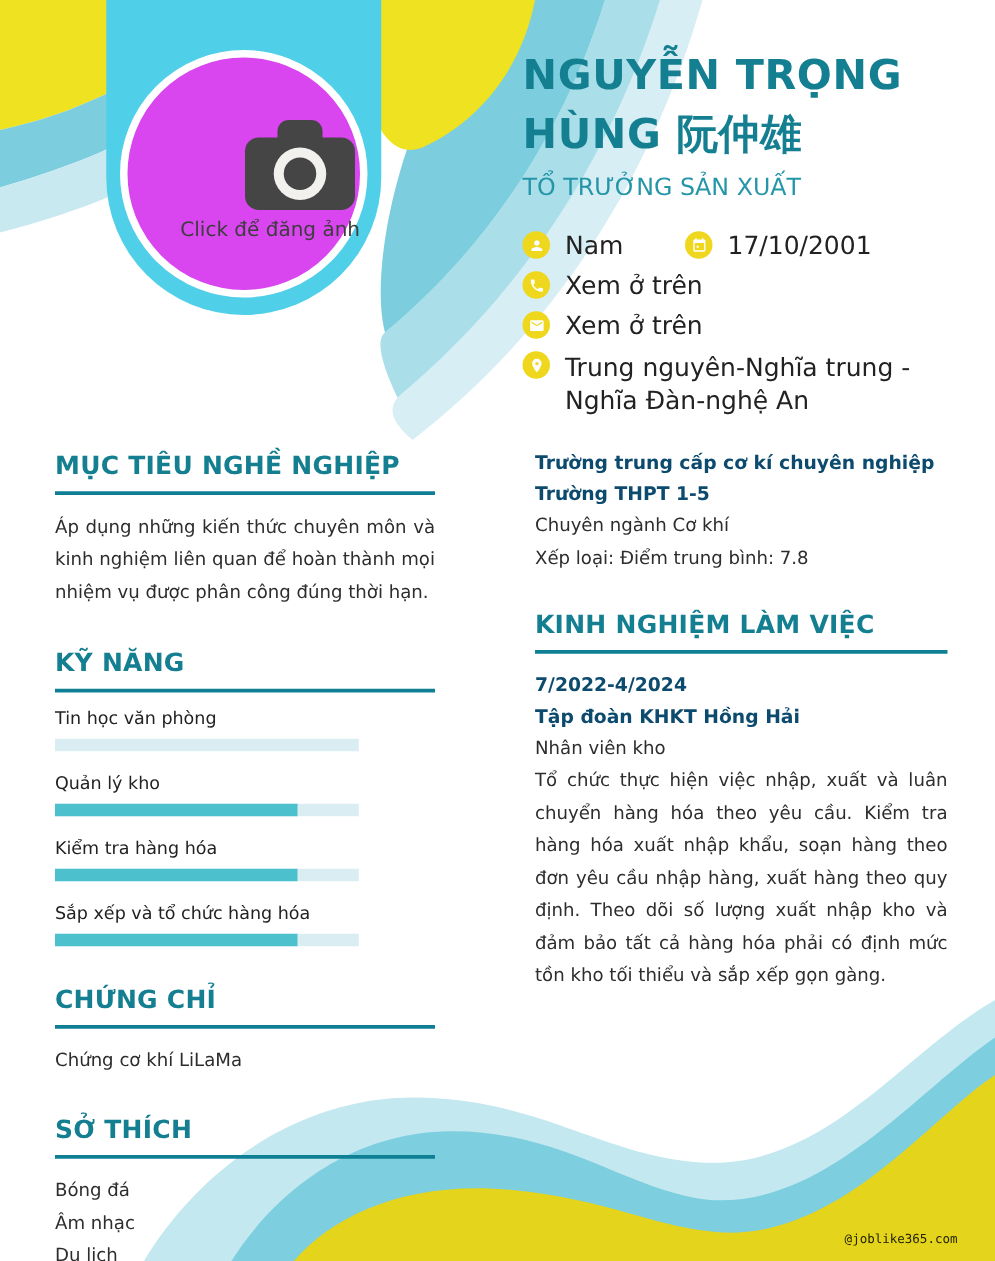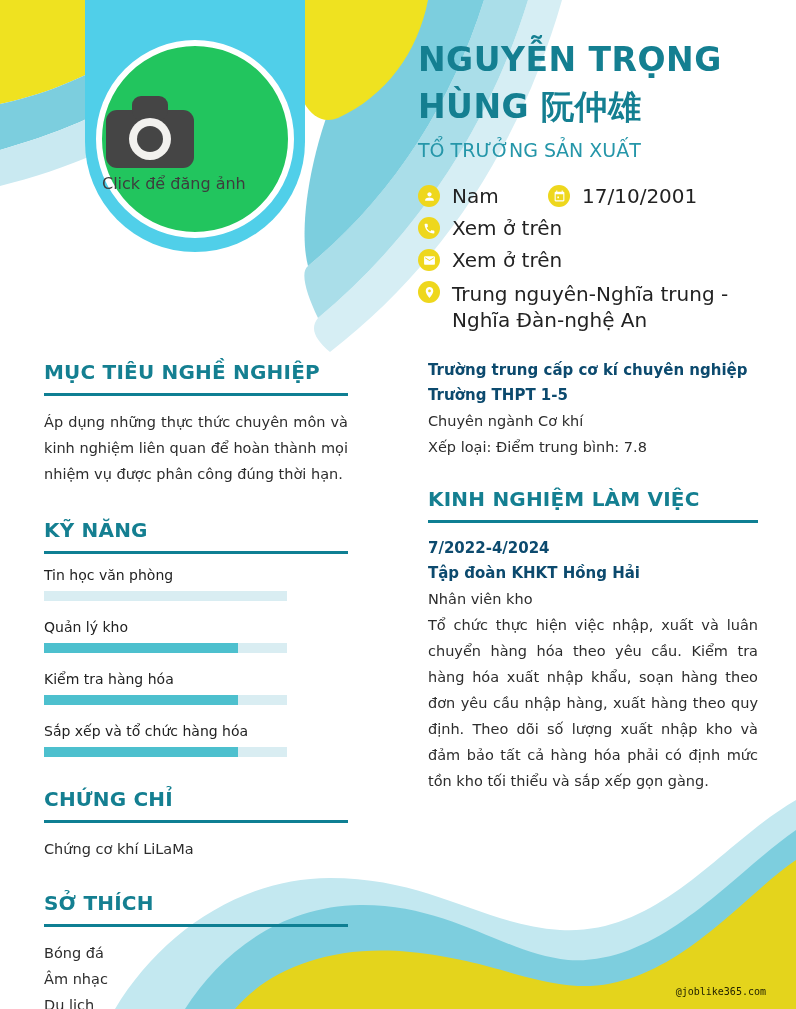--- a/index.html
+++ b/index.html
@@ -10,23 +10,23 @@
   }
   svg.deco{position:absolute;left:0;display:block;pointer-events:none;}
   #deco-top{top:0;z-index:1;}
   #deco-bottom{bottom:0;z-index:1;}
 
   
   .photo-badge{position:absolute;left:85px;top:0;width:220px;height:252px;z-index:3;}
   .ribbon{position:absolute;left:0;top:0;width:220px;height:252px;background:#50cfe9;border-radius:0 0 110px 110px;}
   .photo-circle{
     position:absolute;left:50%;top:40px;transform:translateX(-50%);
-    width:198px;height:198px;border-radius:50%;background:#22c55e;
+    width:198px;height:198px;border-radius:50%;background:#d946ef;
     border:6px solid #ffffff;box-sizing:border-box;
-    display:flex;flex-direction:column;align-items:flex-start;justify-content:center;
+    display:flex;flex-direction:column;align-items:flex-end;justify-content:center;
     cursor:pointer;
   }
   .camera{margin-top:6px;}
   .upload-label{font-size:16px;color:#3d3d3d;margin-top:2px;white-space:nowrap;}
 
   
   .header{position:absolute;left:418px;top:36px;width:348px;z-index:3;}
   .name{font-size:33px;font-weight:bold;color:#147f91;line-height:47px;letter-spacing:.5px;margin:0;}
   .subtitle{font-size:19px;color:#2596a9;margin-top:9px;}
 
@@ -156,21 +156,21 @@
           </svg>
       </span>
       <span class="info-text multi">Trung nguyên-Nghĩa trung -Nghĩa Đàn-nghệ An</span>
     </div>
   </div>
 
   <div class="col-left">
 
     <div class="section">
       <h2 class="sec-heading">MỤC TIÊU NGHỀ NGHIỆP</h2>
-      <p class="body-text">Áp dụng những thực thức chuyên môn và kinh nghiệm liên quan để hoàn thành mọi nhiệm vụ được phân công đúng thời hạn.</p>
+      <p class="body-text">Áp dụng những kiến thức chuyên môn và kinh nghiệm liên quan để hoàn thành mọi nhiệm vụ được phân công đúng thời hạn.</p>
     </div>
 
     <div class="section mt-skills">
       <h2 class="sec-heading">KỸ NĂNG</h2>
       <div class="skill">
         <div class="skill-label">Tin học văn phòng</div>
         <div class="skill-bar">
             <div class="skill-fill" style="width: 0%;"></div>
           </div>
       </div>

